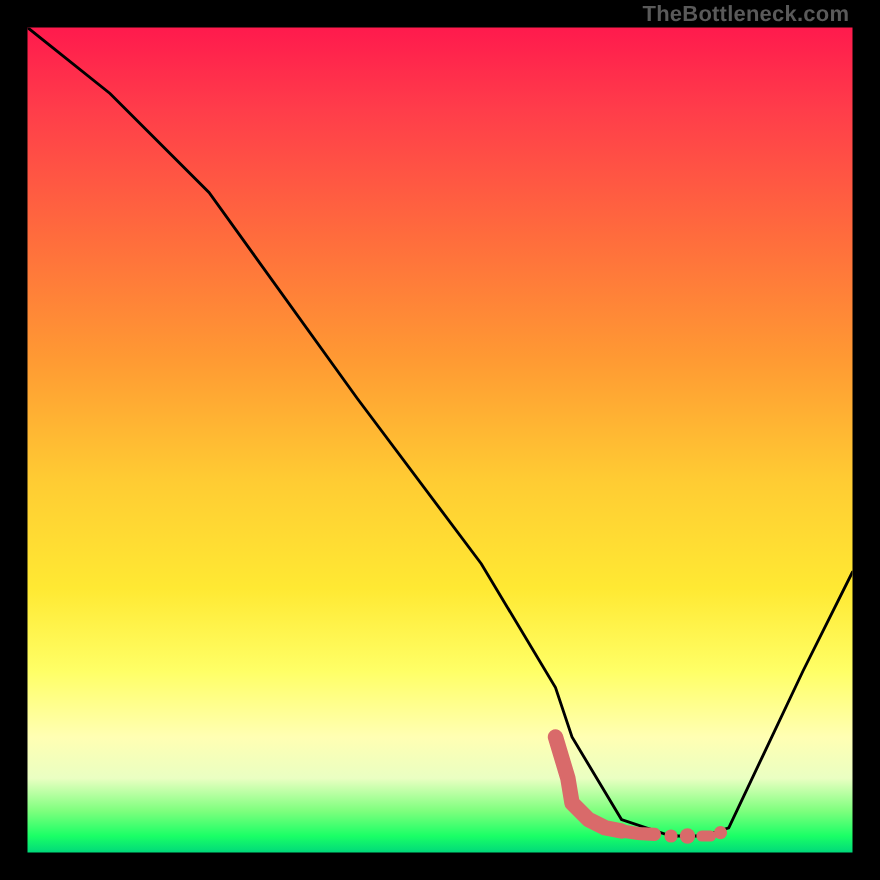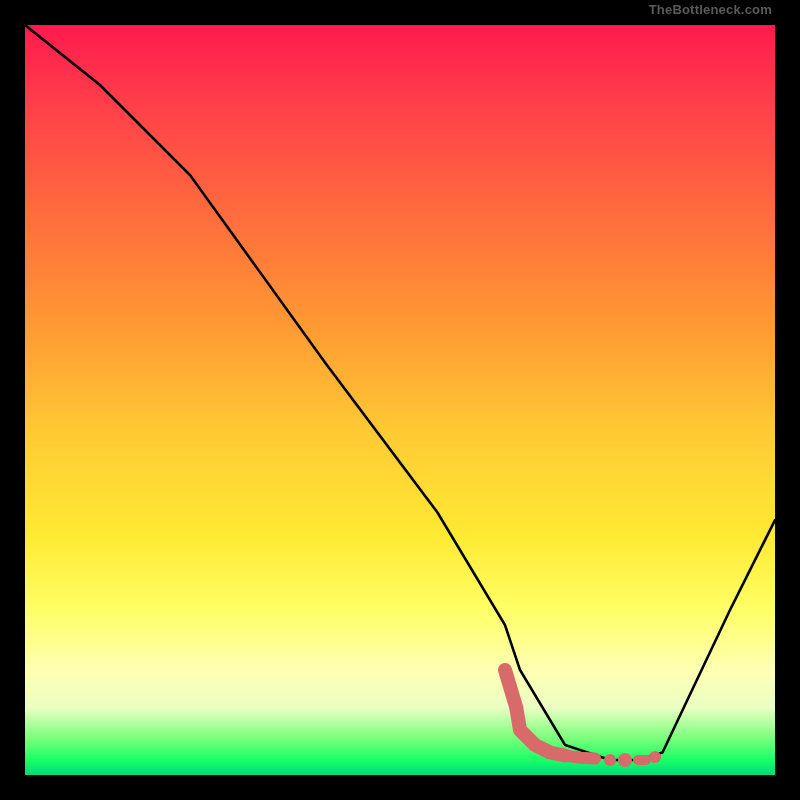--- a/index.html
+++ b/index.html
@@ -48,21 +48,21 @@
     left: 0;
     width: 750px;
     height: 750px;
     pointer-events: none;
   }
   .watermark {
     position: absolute;
     top: 2px;
     right: 28px;
     color: #5a5a5a;
-    font-size: 13px;
+    font-size: 20px;
     font-weight: 600;
     letter-spacing: 0.2px;
     user-select: none;
   }
 </style>
 </head>
 <body>
 
 <div class="watermark">TheBottleneck.com</div>
 

